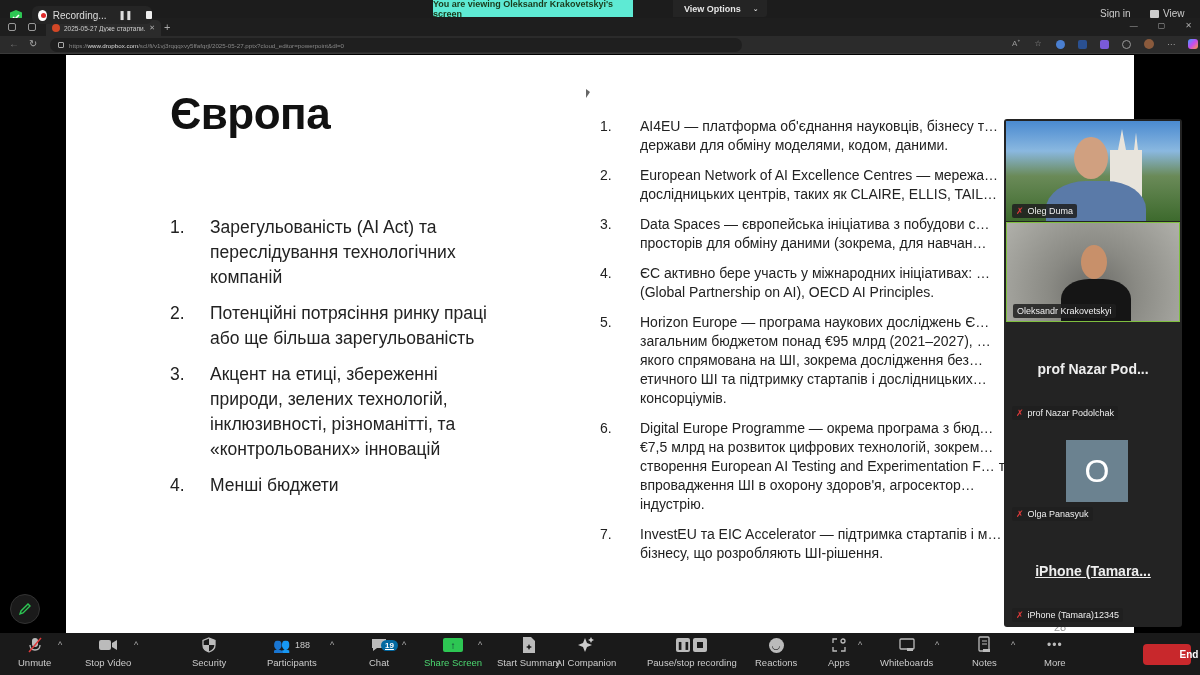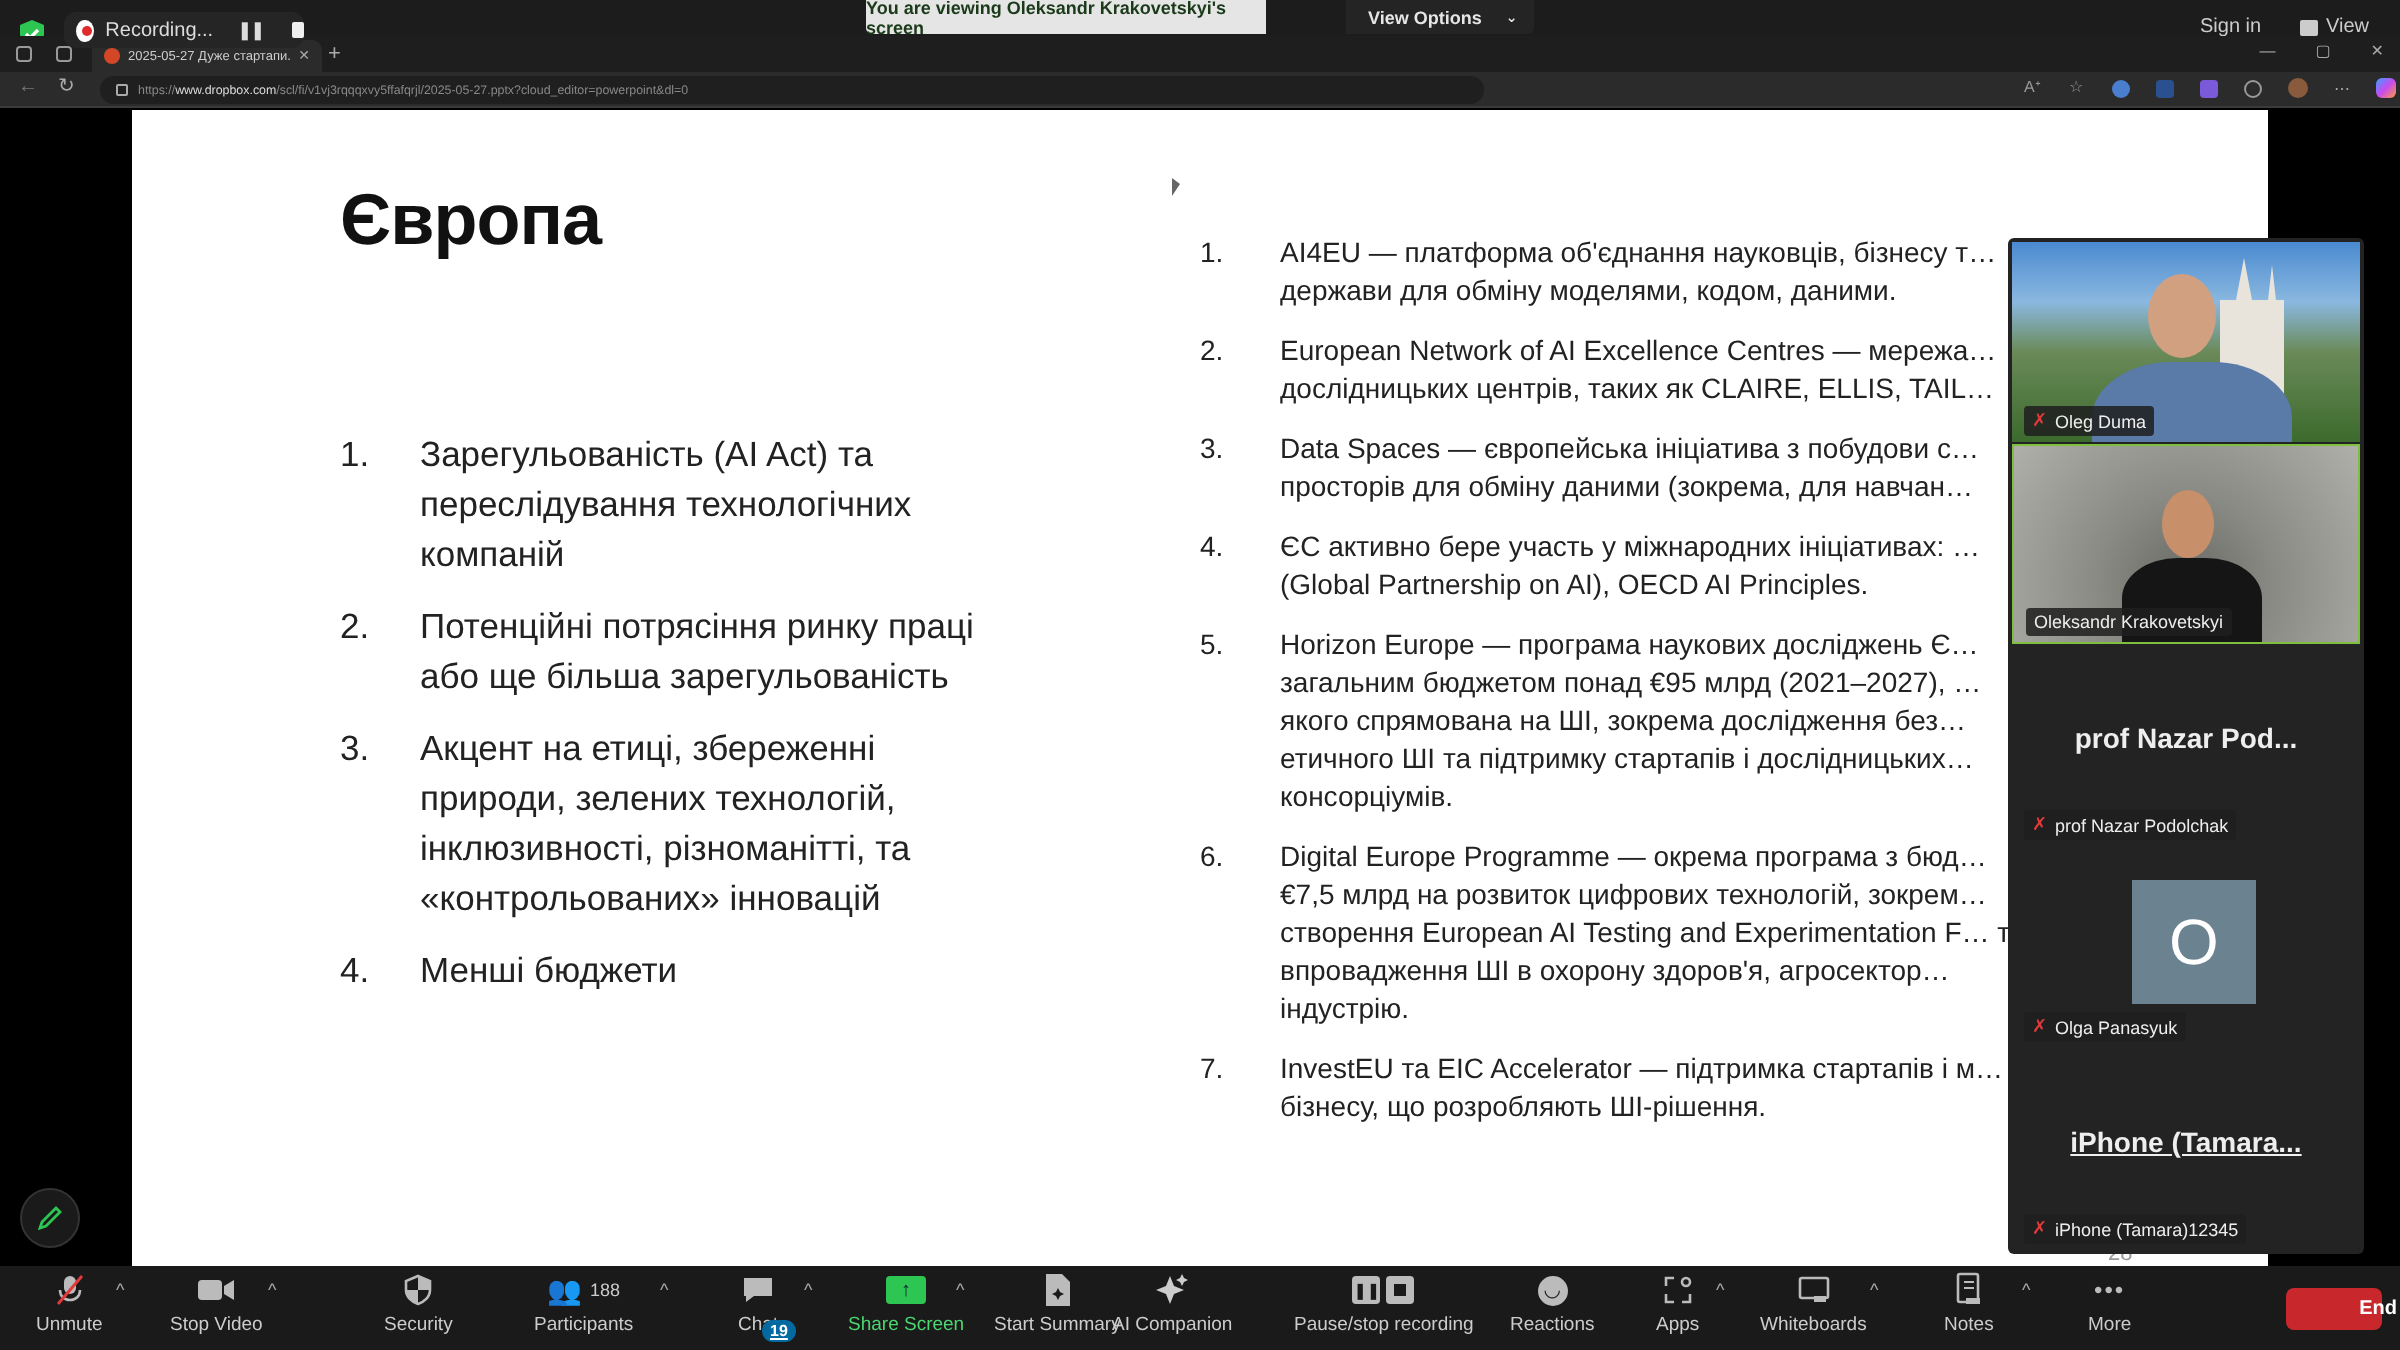--- a/index.html
+++ b/index.html
@@ -9,21 +9,21 @@
     
     .zoom-top { position: absolute; left: 0; top: 0; width: 1200px; height: 18px; background: #1c1c1c; }
     .shield { position: absolute; left: 8px; top: 9px; width: 16px; height: 16px; }
     .rec-pill { position: absolute; left: 32px; top: 6px; width: 120px; height: 18px; background: #252525; border-radius: 6px; display: flex; align-items: center; padding-left: 6px; gap: 6px; z-index: 3; }
     .rec-dot { width: 11px; height: 11px; border-radius: 50%; background: #fff; position: relative; }
     .rec-dot::after { content: ""; position: absolute; left: 3px; top: 3px; width: 5px; height: 5px; border-radius: 50%; background: #e02b2b; }
     .rec-label { color: #ddd; font-size: 10px; }
     .rec-pause { color: #ddd; font-size: 9px; font-weight: bold; margin-left: 6px; letter-spacing: -1px; }
     .rec-stop { width: 8px; height: 8px; background: #eee; border-radius: 1px; margin-left: 8px; }
 
-    .viewing-banner { position: absolute; left: 433px; top: 0; width: 200px; height: 17px; background: #e5e5e5; color: #1a3a1a; font-size: 9px; font-weight: bold; display: flex; align-items: center; justify-content: center; border-radius: 0 0 0 3px; }
+    .viewing-banner { position: absolute; left: 433px; top: 0; width: 200px; height: 17px; background: #5eead4; color: #1a3a1a; font-size: 9px; font-weight: bold; display: flex; align-items: center; justify-content: center; border-radius: 0 0 0 3px; }
     .view-options { position: absolute; left: 673px; top: 0; width: 94px; height: 17px; background: #242424; color: #e6e6e6; font-size: 9px; font-weight: bold; display: flex; align-items: center; padding-left: 11px; gap: 12px; border-radius: 0 0 3px 0; }
     .signin { position: absolute; left: 1100px; top: 8px; color: #ccc; font-size: 10px; }
     .view-btn { position: absolute; left: 1150px; top: 8px; color: #ccc; font-size: 10px; display: flex; gap: 4px; align-items: center; }
     .view-btn .cal { width: 9px; height: 8px; background: #ccc; border-radius: 1px; }
 
     
     .tabbar { position: absolute; left: 0; top: 18px; width: 1200px; height: 18px; background: #1e1e1e; }
     .tb-icon { position: absolute; top: 23px; width: 8px; height: 8px; border: 1px solid #999; border-radius: 2px; }
     .tab { position: absolute; left: 46px; top: 20px; width: 115px; height: 16px; background: #2b2b2b; border-radius: 5px 5px 0 0; display: flex; align-items: center; padding: 0 6px; gap: 4px; }
     .ppt-ic { width: 8px; height: 8px; border-radius: 50%; background: #d24726; }
@@ -41,21 +41,21 @@
     .url-text { font-size: 6.2px; color: #888; white-space: nowrap; }
     .url-text b { color: #ddd; font-weight: normal; }
     .omni-icons { position: absolute; left: 1012px; top: 39px; display: flex; gap: 14px; color: #999; font-size: 8px; }
     .ext-icons { position: absolute; left: 1056px; top: 39px; display: flex; gap: 13px; align-items: center; }
     .ext { width: 9px; height: 9px; border-radius: 2px; }
     .profile { width: 10px; height: 10px; border-radius: 50%; background: #8a5a3c; }
     .copilot { width: 10px; height: 10px; border-radius: 3px; background: linear-gradient(135deg,#3aa0ff,#c64bf0,#ff9a3c); }
 
     
     .slide { position: absolute; left: 66px; top: 55px; width: 1068px; height: 578px; background: #fff; }
-    .slide-title { position: absolute; left: 104px; top: 34px; font-size: 36px; font-weight: bold; color: #111; letter-spacing: -0.5px; }
+    .slide-title { position: absolute; left: 104px; top: 34px; font-size: 44px; font-weight: bold; color: #111; letter-spacing: -0.5px; }
     .left-list { position: absolute; left: 104px; top: 160px; width: 320px; list-style: none; }
     .left-list li { display: flex; font-size: 17.5px; line-height: 25px; color: #222; margin-bottom: 11px; }
     .left-list .num { width: 40px; flex-shrink: 0; }
     .right-list { position: absolute; left: 534px; top: 62px; width: 420px; list-style: none; overflow: hidden; }
     .right-list li { display: flex; font-size: 14px; line-height: 19px; color: #222; margin-bottom: 11px; white-space: nowrap; }
     .right-list .num { width: 40px; flex-shrink: 0; }
     .right-list .txt { white-space: normal; width: 420px; }
     .cursor { position: absolute; left: 520px; top: 34px; width: 0; height: 0; border-left: 4px solid #666; border-top: 3px solid transparent; border-bottom: 6px solid transparent; }
     .page-num { position: absolute; left: 988px; top: 566px; font-size: 11px; color: #999; }
 
@@ -75,21 +75,21 @@
     .big-name { position: absolute; left: 0; width: 174px; text-align: center; color: #eee; font-size: 14px; font-weight: bold; }
     .avatar-o { position: absolute; left: 60px; top: 16px; width: 62px; height: 62px; background: #6b8290; color: #fff; font-size: 32px; display: flex; align-items: center; justify-content: center; }
 
     
     .toolbar { position: absolute; left: 0; top: 633px; width: 1200px; height: 42px; background: #1a1a1a; }
     .tbtn { position: absolute; top: 636px; display: flex; flex-direction: column; align-items: center; gap: 3px; color: #ccc; font-size: 9.5px; }
     .tbtn .ic { height: 18px; display: flex; align-items: center; justify-content: center; }
     .caret { position: absolute; top: 640px; color: #aaa; font-size: 9px; }
     .share-ic { width: 20px; height: 14px; background: #2dc653; border-radius: 2px; color: #123; font-size: 10px; display: flex; align-items: center; justify-content: center; font-weight: bold; }
     .share-label { color: #4bd670; }
-    .badge { position: absolute; left: 381px; top: 660px; background: #0369a1; color: #fff; font-size: 8px; font-weight: bold; padding: 1px 4px; border-radius: 7px; text-decoration: underline; }
+    .badge { position: absolute; left: 381px; top: 640px; background: #0369a1; color: #fff; font-size: 8px; font-weight: bold; padding: 1px 4px; border-radius: 7px; text-decoration: underline; }
     .end-btn { position: absolute; left: 1143px; top: 644px; width: 48px; height: 21px; background: #c8282c; color: #fff; font-size: 10px; font-weight: bold; border-radius: 4px; display: flex; align-items: center; justify-content: center; padding-left: 44px; }
   </style>
 </head>
 <body>
 
 <div id="root">
 
   <div class="zoom-top"></div>
   <svg class="shield" viewBox="0 0 16 16">
       <path d="M8 1 L14 3.5 V8 C14 11.5 11 14 8 15 C5 14 2 11.5 2 8 V3.5 Z" fill="#2dc653"></path>

